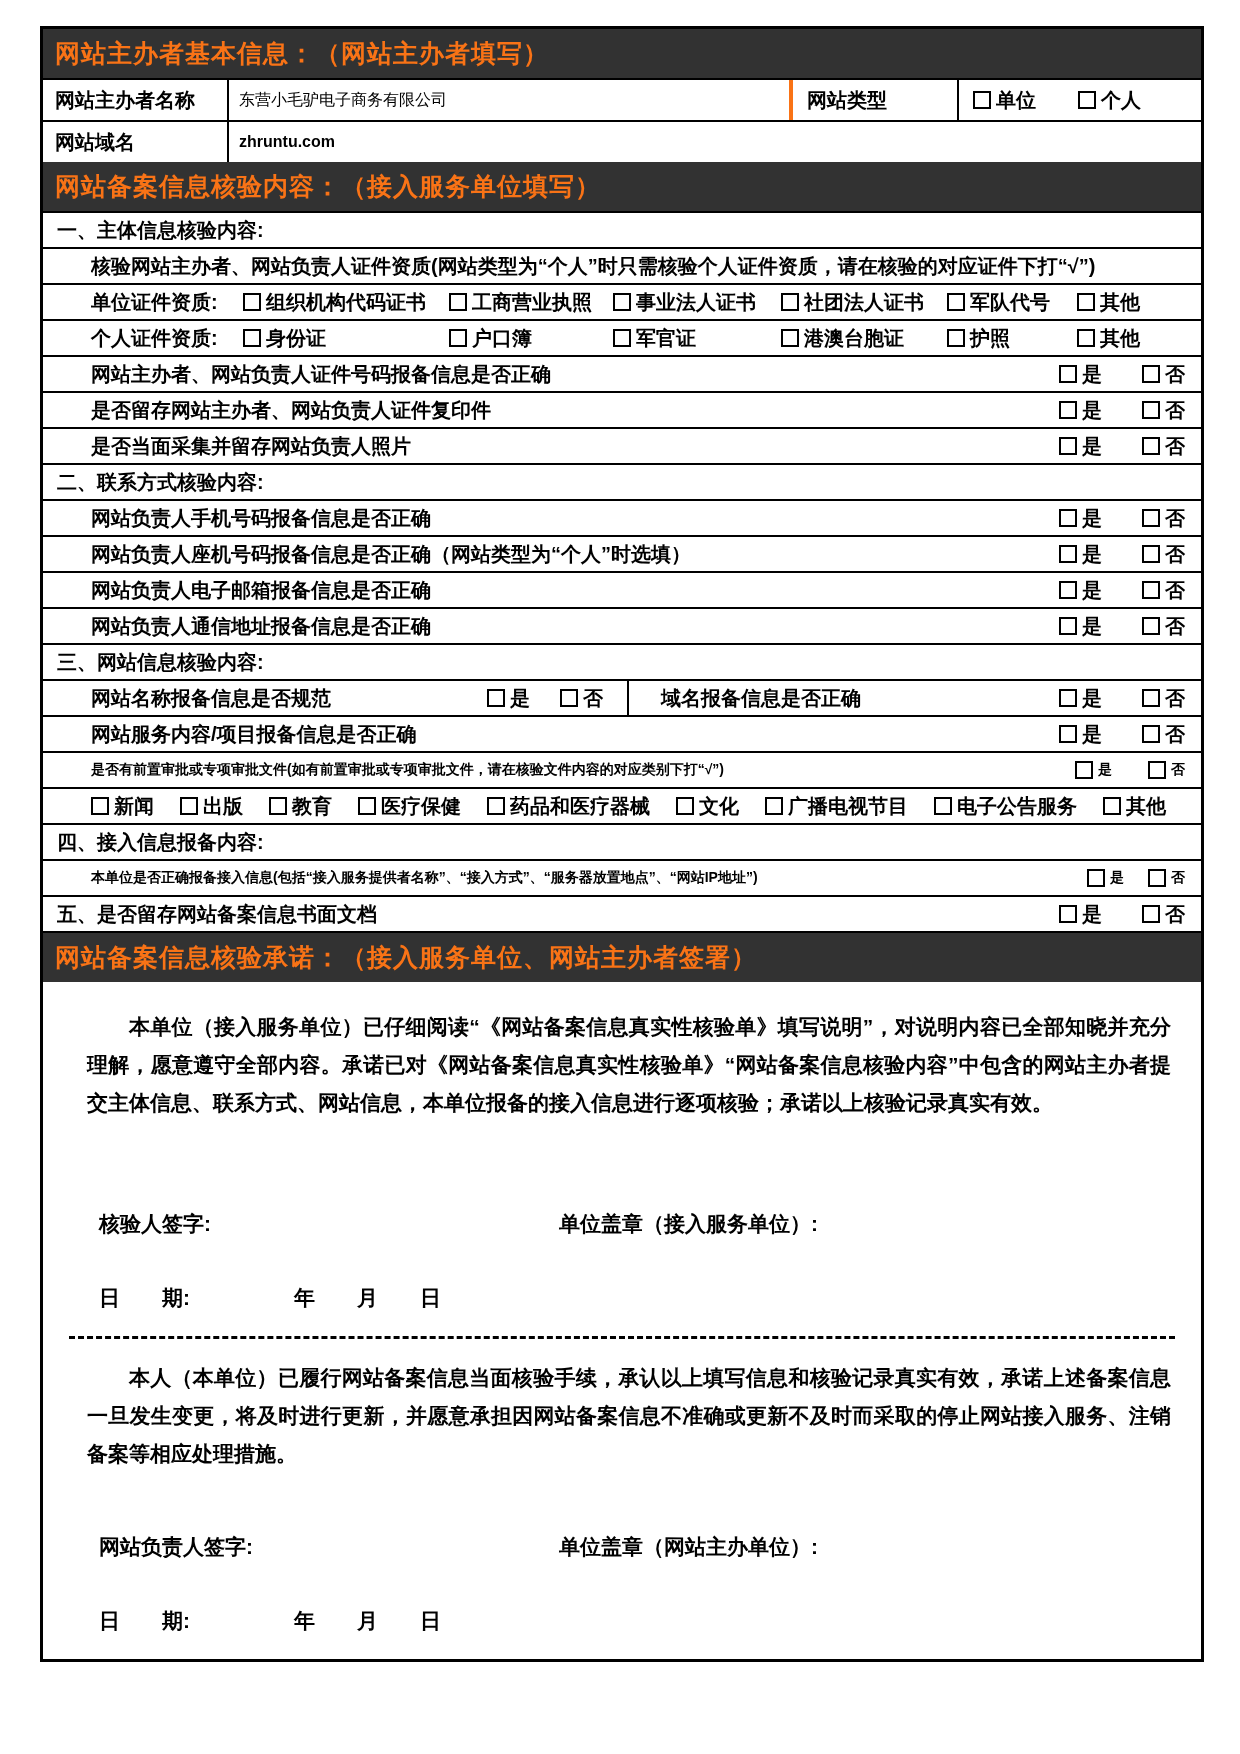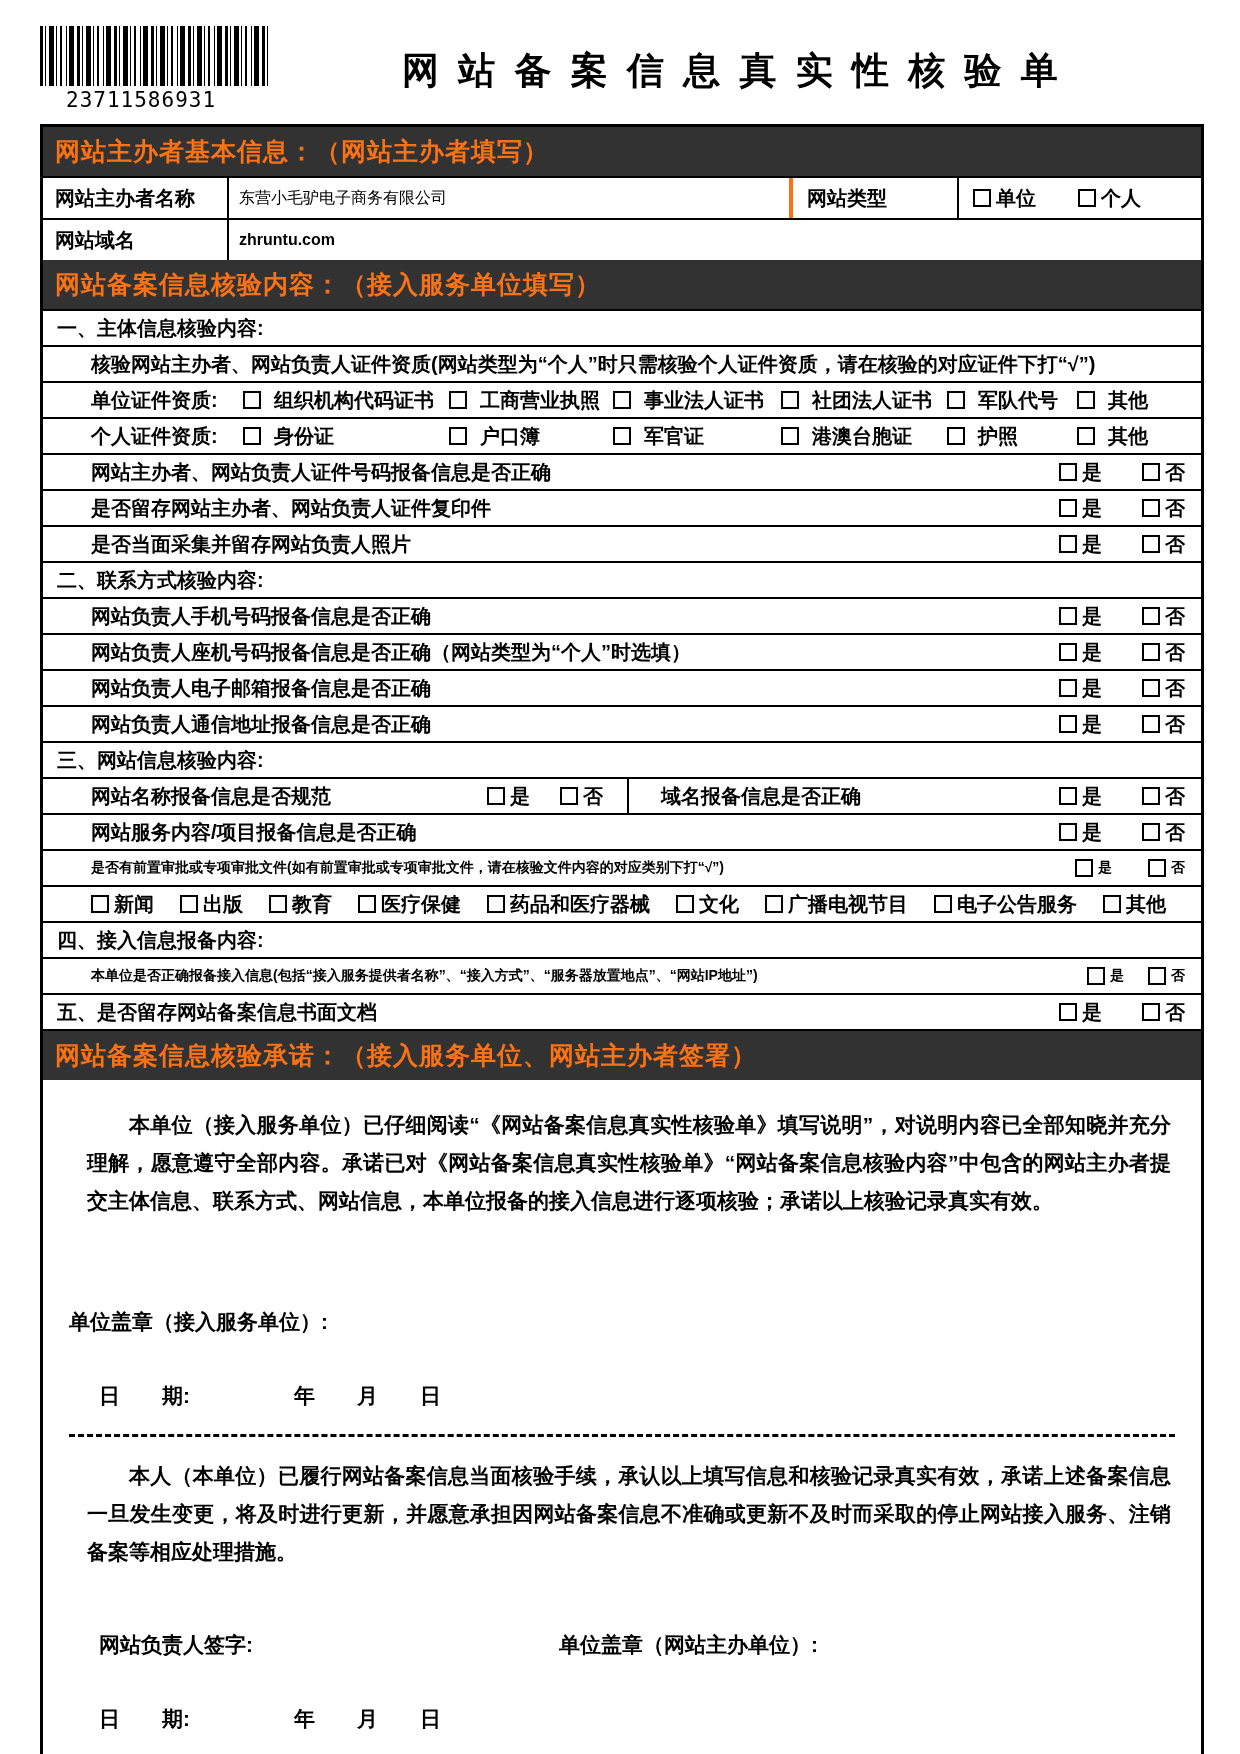--- a/index.html
+++ b/index.html
@@ -55,21 +55,21 @@
   
   .brow{display:flex;align-items:stretch;min-height:40px;border-top:2px solid #000;font-size:20px;}
   .bcell{display:flex;align-items:center;}
   .bcell.label{width:172px;flex:none;padding-left:12px;font-weight:bold;}
   .bcell.value{flex:1;border-left:2px solid #000;padding-left:10px;font-size:16px;}
   .bcell.type{width:150px;flex:none;border-left:4px solid #f97316;padding-left:14px;font-weight:bold;}
   .bcell.opts{width:228px;flex:none;border-left:2px solid #000;padding-left:14px;gap:42px;font-weight:bold;}
 
   
   .cert-label{flex:none;width:152px;}
-  .cert-col{flex:none;display:inline-flex;align-items:center;gap:13px;}
+  .cert-col{flex:none;display:inline-flex;align-items:center;gap:5px;}
   .c0{width:206px;}.c1{width:164px;}.c2{width:168px;}.c3{width:166px;}.c4{width:130px;}
 
   .cat{display:inline-flex;align-items:center;gap:5px;margin-right:26px;}
   .cat:last-child{margin-right:0;}
 
   
   .split-left{
     width:512px;flex:none;align-self:stretch;display:flex;align-items:center;
     border-right:2px solid #000;padding-left:48px;padding-right:24px;
   }
@@ -93,27 +93,20 @@
   .date-line .u-month{margin-left:42px;}
   .date-line .u-day{margin-left:42px;}
   .dashes{border:none;border-top:3px dashed #000;margin:24px 0 0 0;}
   .commit-box .sign-line.second{margin-top:60px;}
 </style>
 </head>
 <body>
 
 <div class="sheet">
 
-  <div class="top">
-    <div class="barcode-block">
-      <div class="bars"></div>
-      <div class="barcode-num">23711586931</div>
-    </div>
-    <div class="doc-title">网站备案信息真实性核验单</div>
-  </div>
 
   <div class="form">
 
     <div class="bar-header">网站主办者基本信息：（网站主办者填写）</div>
 
     <div class="brow">
       <div class="bcell label">网站主办者名称</div>
       <div class="bcell value">东营小毛驴电子商务有限公司</div>
       <div class="bcell type">网站类型</div>
       <div class="bcell opts">
@@ -433,20 +426,21 @@
       </span>
     </div>
 
     <div class="bar-header" style="border-top:2px solid #000;">网站备案信息核验承诺：（接入服务单位、网站主办者签署）</div>
   </div>
 
   <div class="commit-box">
     <p>本单位（接入服务单位）已仔细阅读“《网站备案信息真实性核验单》填写说明”，对说明内容已全部知晓并充分理解，愿意遵守全部内容。承诺已对《网站备案信息真实性核验单》“网站备案信息核验内容”中包含的网站主办者提交主体信息、联系方式、网站信息，本单位报备的接入信息进行逐项核验；承诺以上核验记录真实有效。</p>
 
     <div class="sign-line">
+      <span class="sign-left">核验人签字:</span>
       <span>单位盖章（接入服务单位）:</span>
     </div>
 
     <div class="date-line">
       <span>日　　期:</span>
       <span class="u-year">年</span>
       <span class="u-month">月</span>
       <span class="u-day">日</span>
     </div>
 

